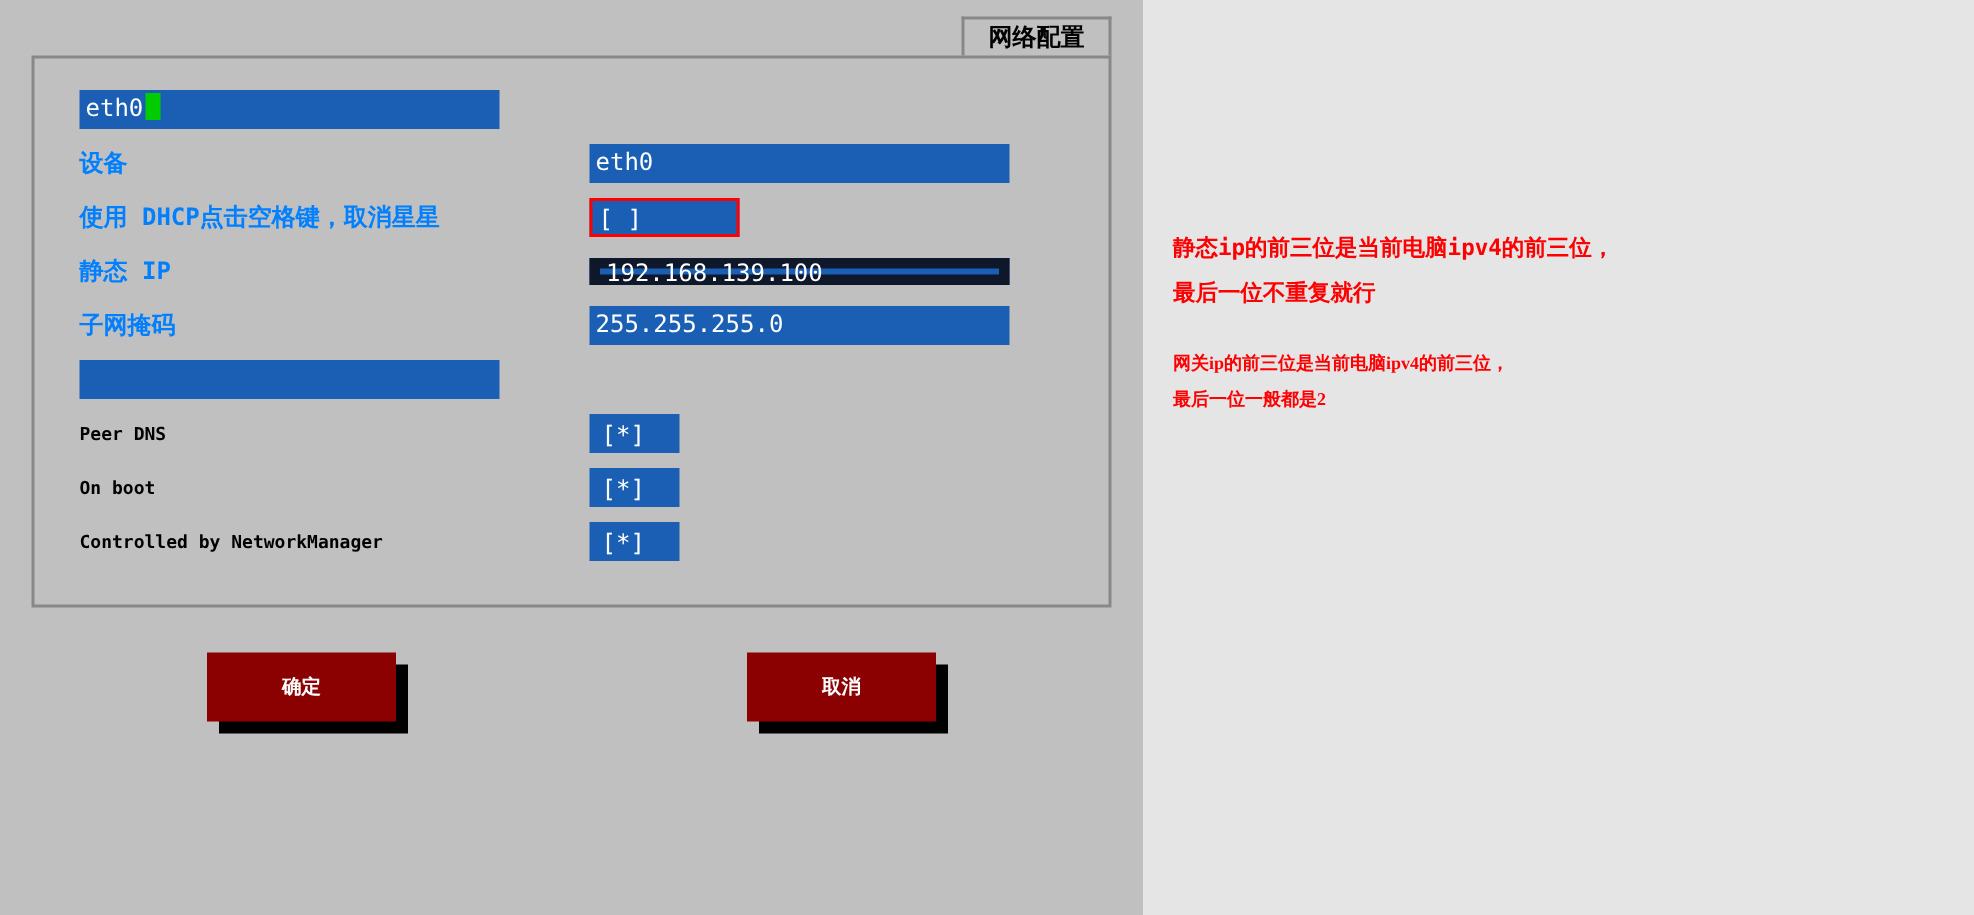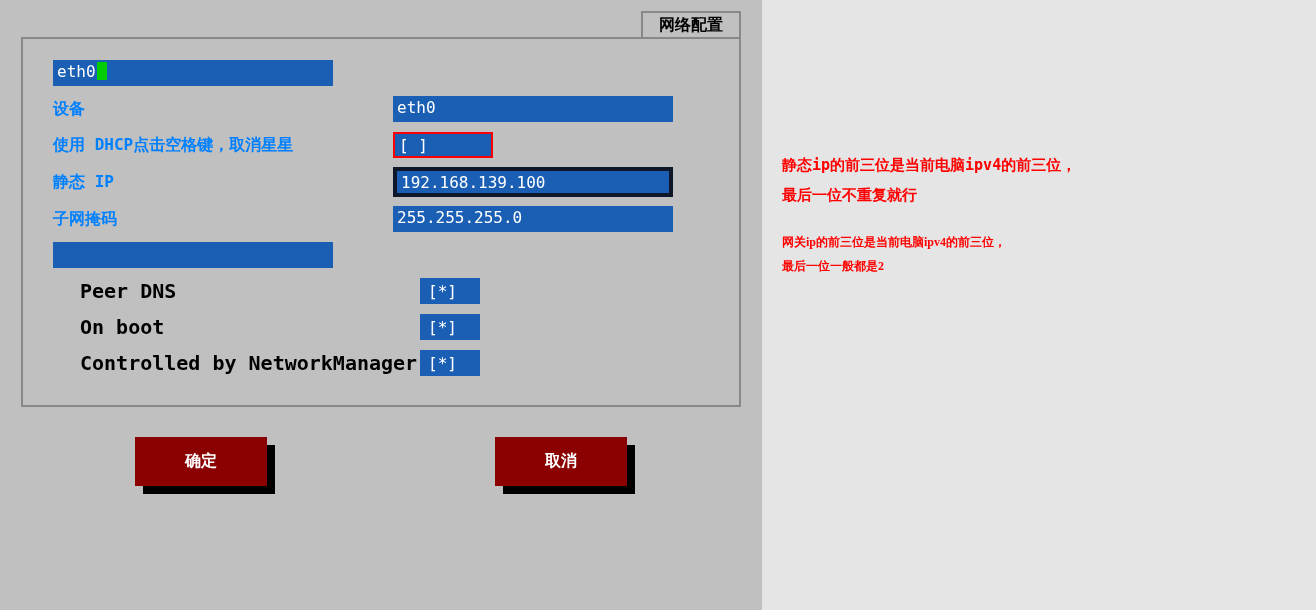--- a/index.html
+++ b/index.html
@@ -40,24 +40,23 @@
 
     .form-label {
       color: #0080ff;
       font-size: 16px;
       font-weight: bold;
       min-width: 340px;
     }
 
     .form-label-black {
       color: #000000;
-      font-size: 20px;
+      font-size: 12px;
       font-weight: bold;
       min-width: 340px;
-      margin-left: 27px;
     }
 
     .form-value {
       background: #1a5fb4;
       color: #ffffff;
       font-size: 16px;
       padding: 2px 4px;
       min-width: 280px;
       height: 26px;
       display: flex;
@@ -75,24 +74,24 @@
       align-items: center;
       border: 2px solid #ff0000;
     }
 
     .form-value-outlined-wide {
       background: #1a5fb4;
       color: #fff;
       font-size: 16px;
       padding: 2px 4px;
       min-width: 280px;
-      height: 30px;
-      display: flex;
-      align-items: center;
-      border: 4px solid #0f172a;
+      height: 18px;
+      display: flex;
+      align-items: center;
+      border: 7px solid #0f172a;
     }
 
     .cursor-block {
       display: inline-block;
       width: 10px;
       height: 18px;
       background: #00cc00;
       margin-left: 1px;
     }
 
@@ -125,21 +124,21 @@
       width: 100%;
       height: 100%;
       top: 8px;
       left: 8px;
     }
 
     .btn-main {
       position: relative;
       background: #8b0000;
       color: #fff;
-      font-size: 16px;
+      font-size: 13px;
       font-weight: bold;
       padding: 14px 50px;
       border: none;
       cursor: pointer;
       font-family: monospace;
       z-index: 1;
     }
 
     
     .right-panel {

